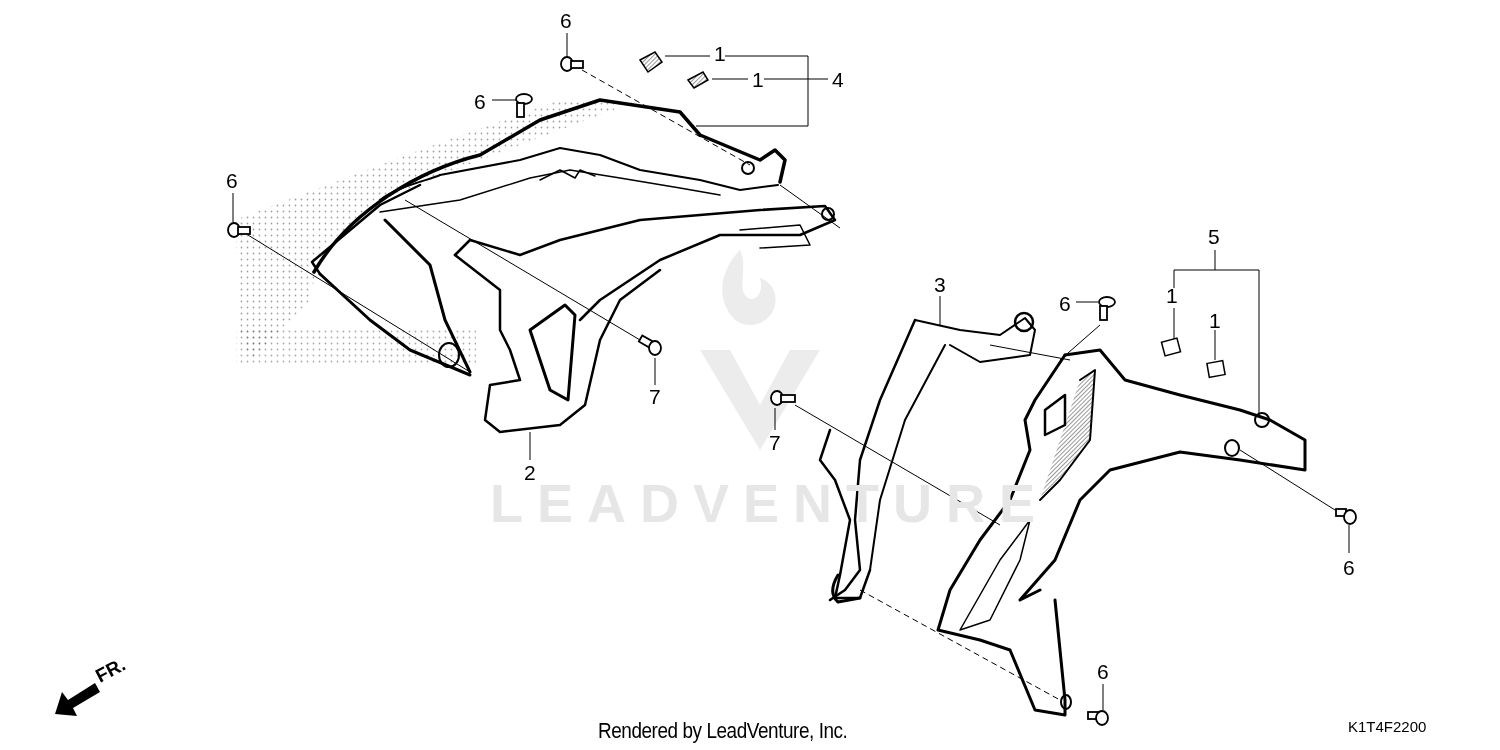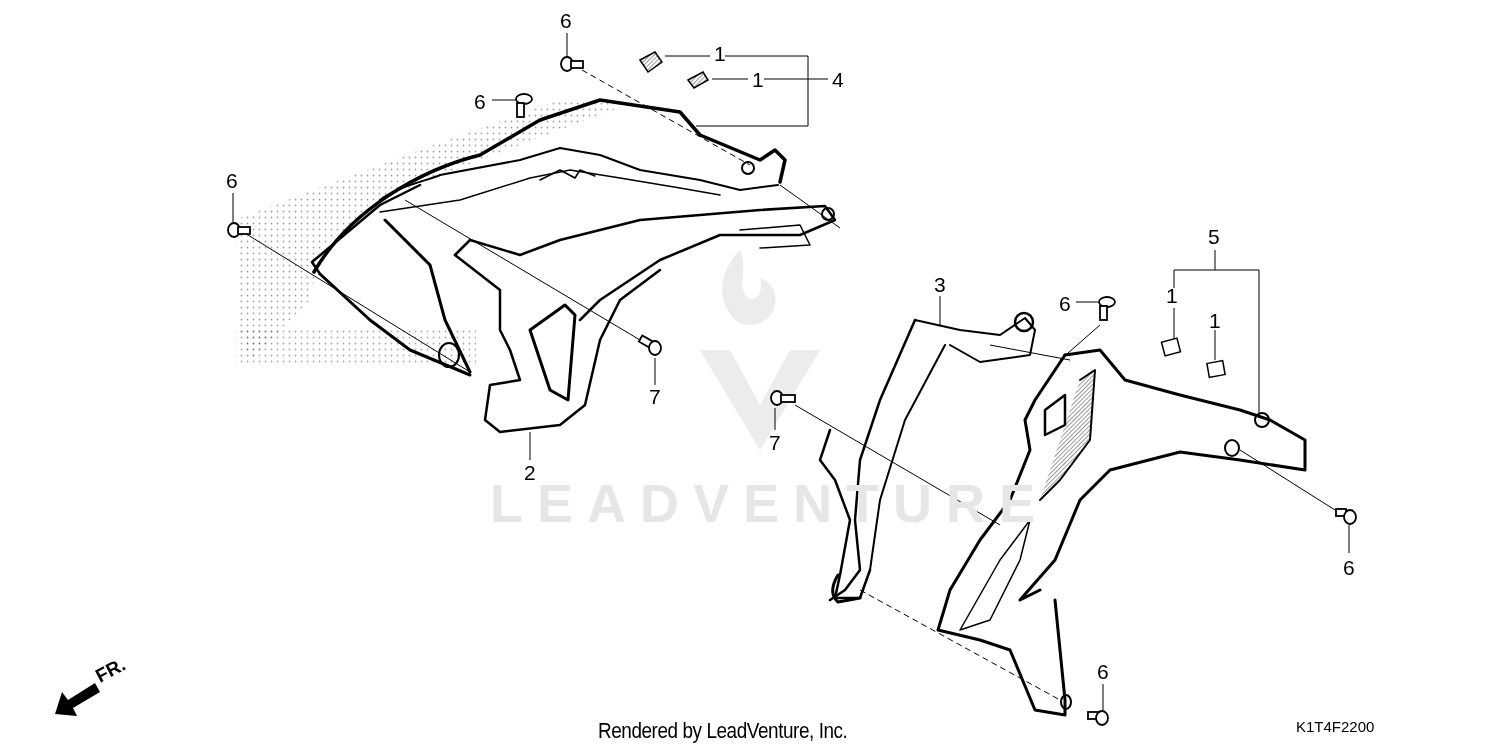--- a/index.html
+++ b/index.html
@@ -1,20 +1,20 @@
 <!DOCTYPE html>
 <html><head>
 <meta charset="utf-8">
 <style>
   html,body{margin:0;padding:0;background:#ffffff;}
   body{width:1500px;height:750px;position:relative;overflow:hidden;font-family:"Liberation Sans",sans-serif;color:#000;}
   #diagram{position:absolute;left:0;top:0;width:1500px;height:750px;}
   .callout{position:absolute;font-family:"Liberation Sans",sans-serif;font-size:21px;line-height:1;color:#000;}
   .footer-credit{position:absolute;left:598px;top:718px;font-family:"Liberation Sans Narrow","Liberation Sans",sans-serif;font-size:22px;letter-spacing:-0.5px;transform:scaleX(0.86);transform-origin:left top;}
-  .diagram-code{position:absolute;left:1296px;top:718px;font-size:15px;}
+  .diagram-code{position:absolute;left:1348px;top:718px;font-size:15px;}
   .wm-word{position:absolute;left:490px;top:472px;font-size:54px;letter-spacing:14px;color:#e6e6e6;font-weight:bold;}
   .fr-label{position:absolute;left:92px;top:668px;font-size:19px;font-weight:bold;transform:rotate(-28deg);transform-origin:left top;}
 </style>
 </head>
 <body>
 
 <svg id="diagram" viewBox="0 0 1500 750" xmlns="http://www.w3.org/2000/svg">
   <defs>
     <pattern id="dots" width="6" height="6" patternUnits="userSpaceOnUse">
       <circle cx="1.5" cy="1.5" r="0.9" fill="#555"></circle>

